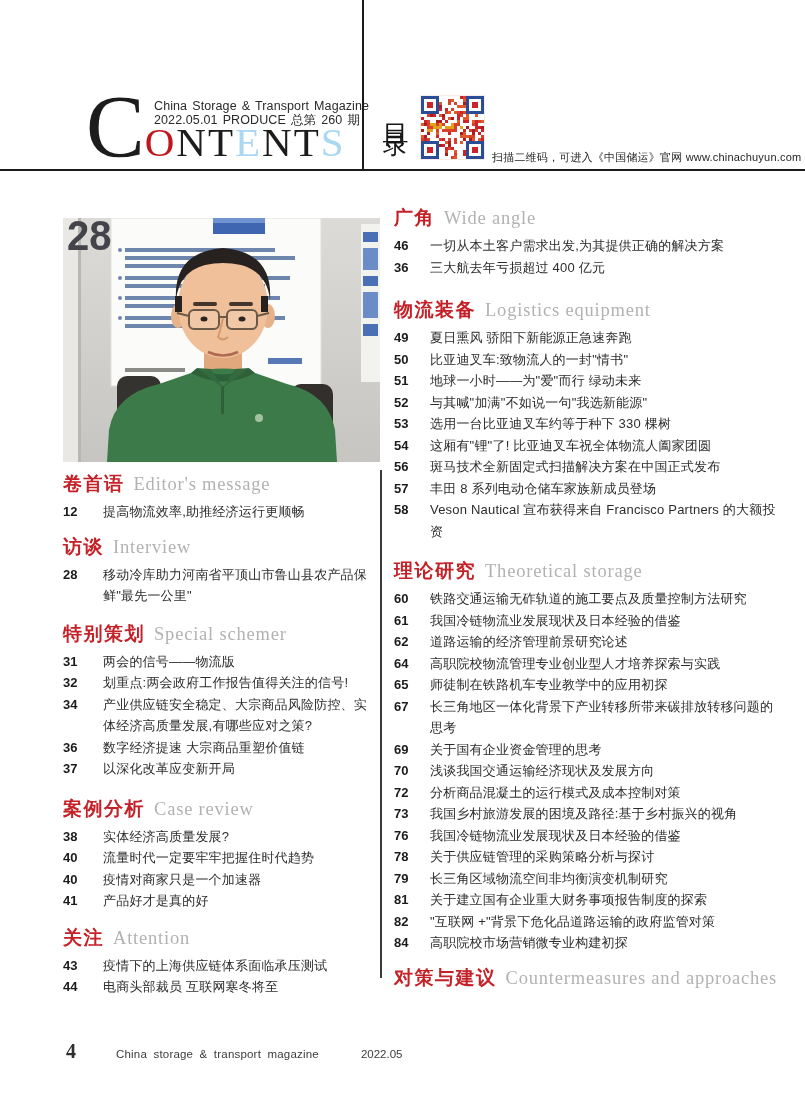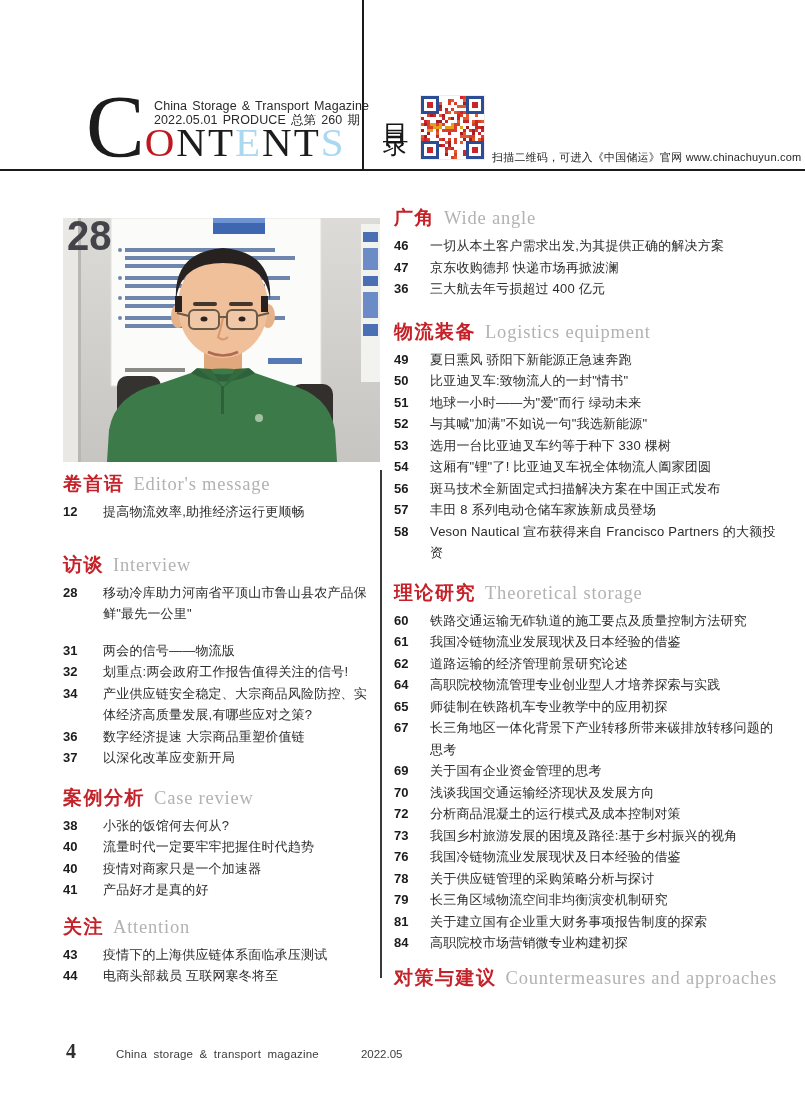--- a/index.html
+++ b/index.html
@@ -27,21 +27,21 @@
   .col-divider{position:absolute;left:380px;top:470px;width:2px;height:508px;background:#3a3a3a;}
 
   .sec-h{font-size:19px;line-height:24px;margin-bottom:5px;white-space:nowrap;}
   .sec-cn{color:#c42128;font-weight:bold;letter-spacing:1.5px;text-align:right;}
   .sec-en{color:#b2b2b2;font-family:"Liberation Serif","DejaVu Serif",serif;margin-left:9px;letter-spacing:0.8px;font-size:18.5px;}
   .item{display:flex;align-items:flex-start;}
   .item .pg{flex:none;width:40px;font-weight:bold;font-size:13px;color:#1b1b1b;line-height:21.5px;}
   .col-right .item .pg{width:36px;}
   .item .tx{font-size:13px;color:#2c2c2c;line-height:21.5px;letter-spacing:0.2px;}
 
-  .col-left .sec:nth-child(1){margin-bottom:30px;}
+  .col-left .sec:nth-child(1){margin-bottom:12px;}
   .col-left .sec:nth-child(2){margin-bottom:15px;}
   .col-left .sec:nth-child(3){margin-bottom:17px;}
   .col-left .sec:nth-child(4){margin-bottom:14px;}
   .col-right .sec:nth-child(1){margin-bottom:20px;}
   .col-right .sec:nth-child(2){margin-bottom:17px;}
   .col-right .sec:nth-child(3){margin-bottom:12px;}
 
   
   .footer{position:absolute;left:66px;top:1040px;display:flex;align-items:baseline;}
   .f-num{font-size:20px;color:#2f2f2f;font-family:"Liberation Serif","DejaVu Serif",serif;font-weight:bold;}
@@ -390,20 +390,21 @@
         </div>
       </section>
       <section class="sec">
         <div class="sec-h"><span class="sec-cn">访谈</span><span class="sec-en">Interview</span></div>
         <div class="item">
           <span class="pg">28</span>
           <span class="tx">移动冷库助力河南省平顶山市鲁山县农产品保鲜"最先一公里"</span>
         </div>
       </section>
       <section class="sec">
+        <div class="sec-h"><span class="sec-cn">特别策划</span><span class="sec-en">Special schemer</span></div>
         <div class="item">
           <span class="pg">31</span>
           <span class="tx">两会的信号——物流版</span>
         </div>
         <div class="item">
           <span class="pg">32</span>
           <span class="tx">划重点:两会政府工作报告值得关注的信号!</span>
         </div>
         <div class="item">
           <span class="pg">34</span>
@@ -415,21 +416,21 @@
         </div>
         <div class="item">
           <span class="pg">37</span>
           <span class="tx">以深化改革应变新开局</span>
         </div>
       </section>
       <section class="sec">
         <div class="sec-h"><span class="sec-cn">案例分析</span><span class="sec-en">Case review</span></div>
         <div class="item">
           <span class="pg">38</span>
-          <span class="tx">小张的饭馆何去何从?</span>
+          <span class="tx">实体经济高质量发展?</span>
         </div>
         <div class="item">
           <span class="pg">40</span>
           <span class="tx">流量时代一定要牢牢把握住时代趋势</span>
         </div>
         <div class="item">
           <span class="pg">40</span>
           <span class="tx">疫情对商家只是一个加速器</span>
         </div>
         <div class="item">
@@ -451,24 +452,20 @@
     </div>
   <div class="col-divider"></div>
   <div class="col-right">
       <section class="sec">
         <div class="sec-h"><span class="sec-cn">广角</span><span class="sec-en">Wide angle</span></div>
         <div class="item">
           <span class="pg">46</span>
           <span class="tx">一切从本土客户需求出发,为其提供正确的解决方案</span>
         </div>
         <div class="item">
-          <span class="pg">47</span>
-          <span class="tx">京东收购德邦 快递市场再掀波澜</span>
-        </div>
-        <div class="item">
           <span class="pg">36</span>
           <span class="tx">三大航去年亏损超过 400 亿元</span>
         </div>
       </section>
       <section class="sec">
         <div class="sec-h"><span class="sec-cn">物流装备</span><span class="sec-en">Logistics equipment</span></div>
         <div class="item">
           <span class="pg">49</span>
           <span class="tx">夏日熏风 骄阳下新能源正急速奔跑</span>
         </div>
@@ -555,20 +552,24 @@
           <span class="pg">78</span>
           <span class="tx">关于供应链管理的采购策略分析与探讨</span>
         </div>
         <div class="item">
           <span class="pg">79</span>
           <span class="tx">长三角区域物流空间非均衡演变机制研究</span>
         </div>
         <div class="item">
           <span class="pg">81</span>
           <span class="tx">关于建立国有企业重大财务事项报告制度的探索</span>
+        </div>
+        <div class="item">
+          <span class="pg">82</span>
+          <span class="tx">"互联网 +"背景下危化品道路运输的政府监管对策</span>
         </div>
         <div class="item">
           <span class="pg">84</span>
           <span class="tx">高职院校市场营销微专业构建初探</span>
         </div>
       </section>
       <section class="sec">
         <div class="sec-h"><span class="sec-cn">对策与建议</span><span class="sec-en">Countermeasures and approaches</span></div>
       </section>
     </div>

